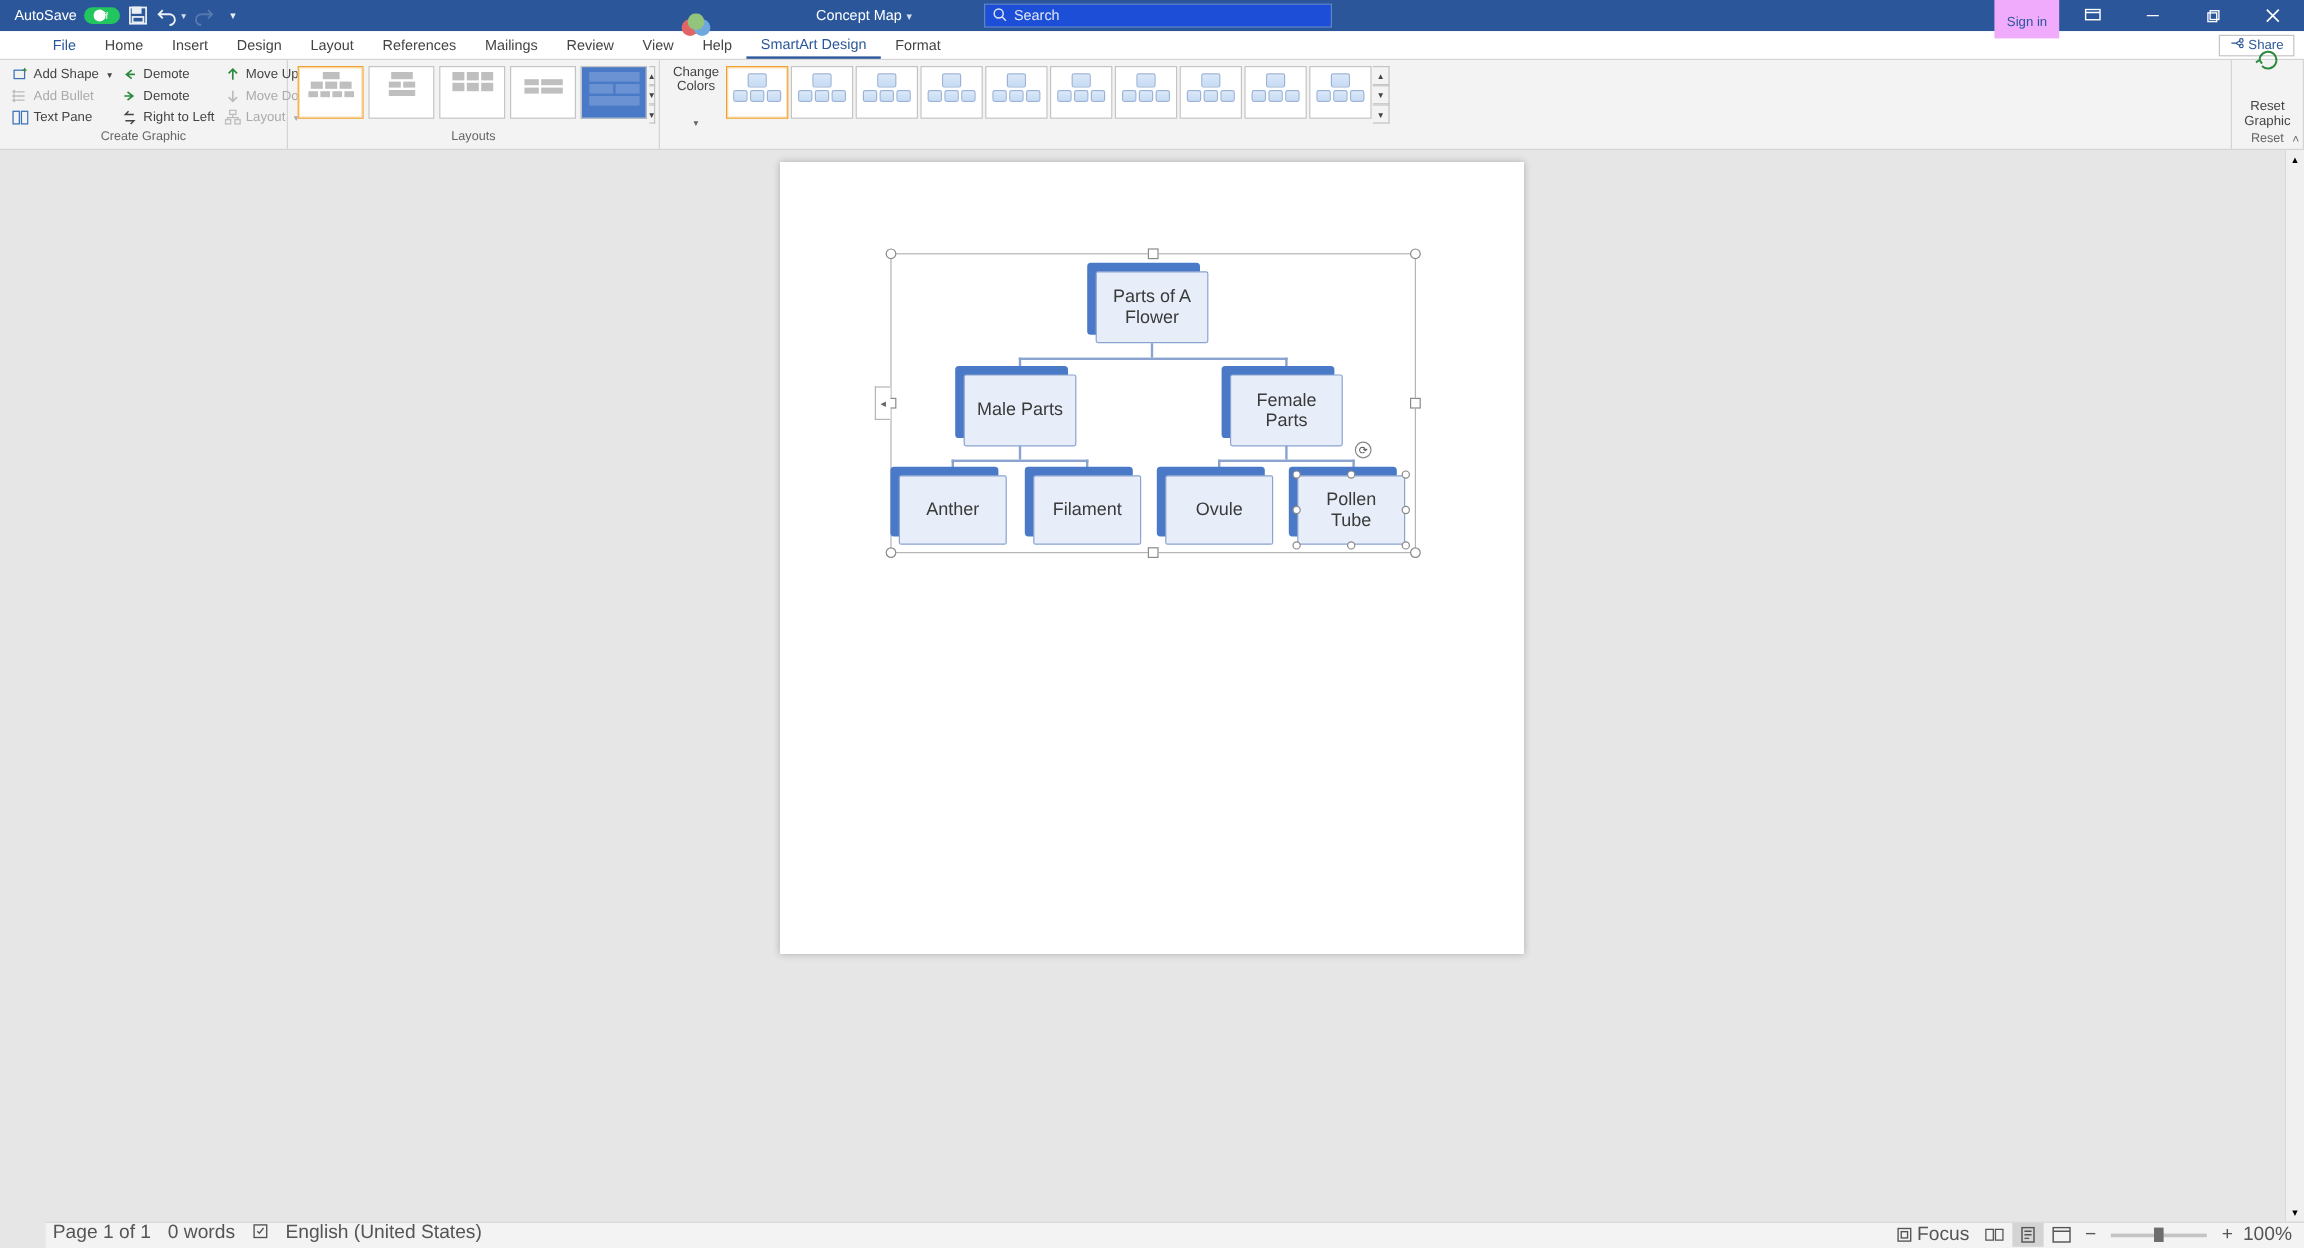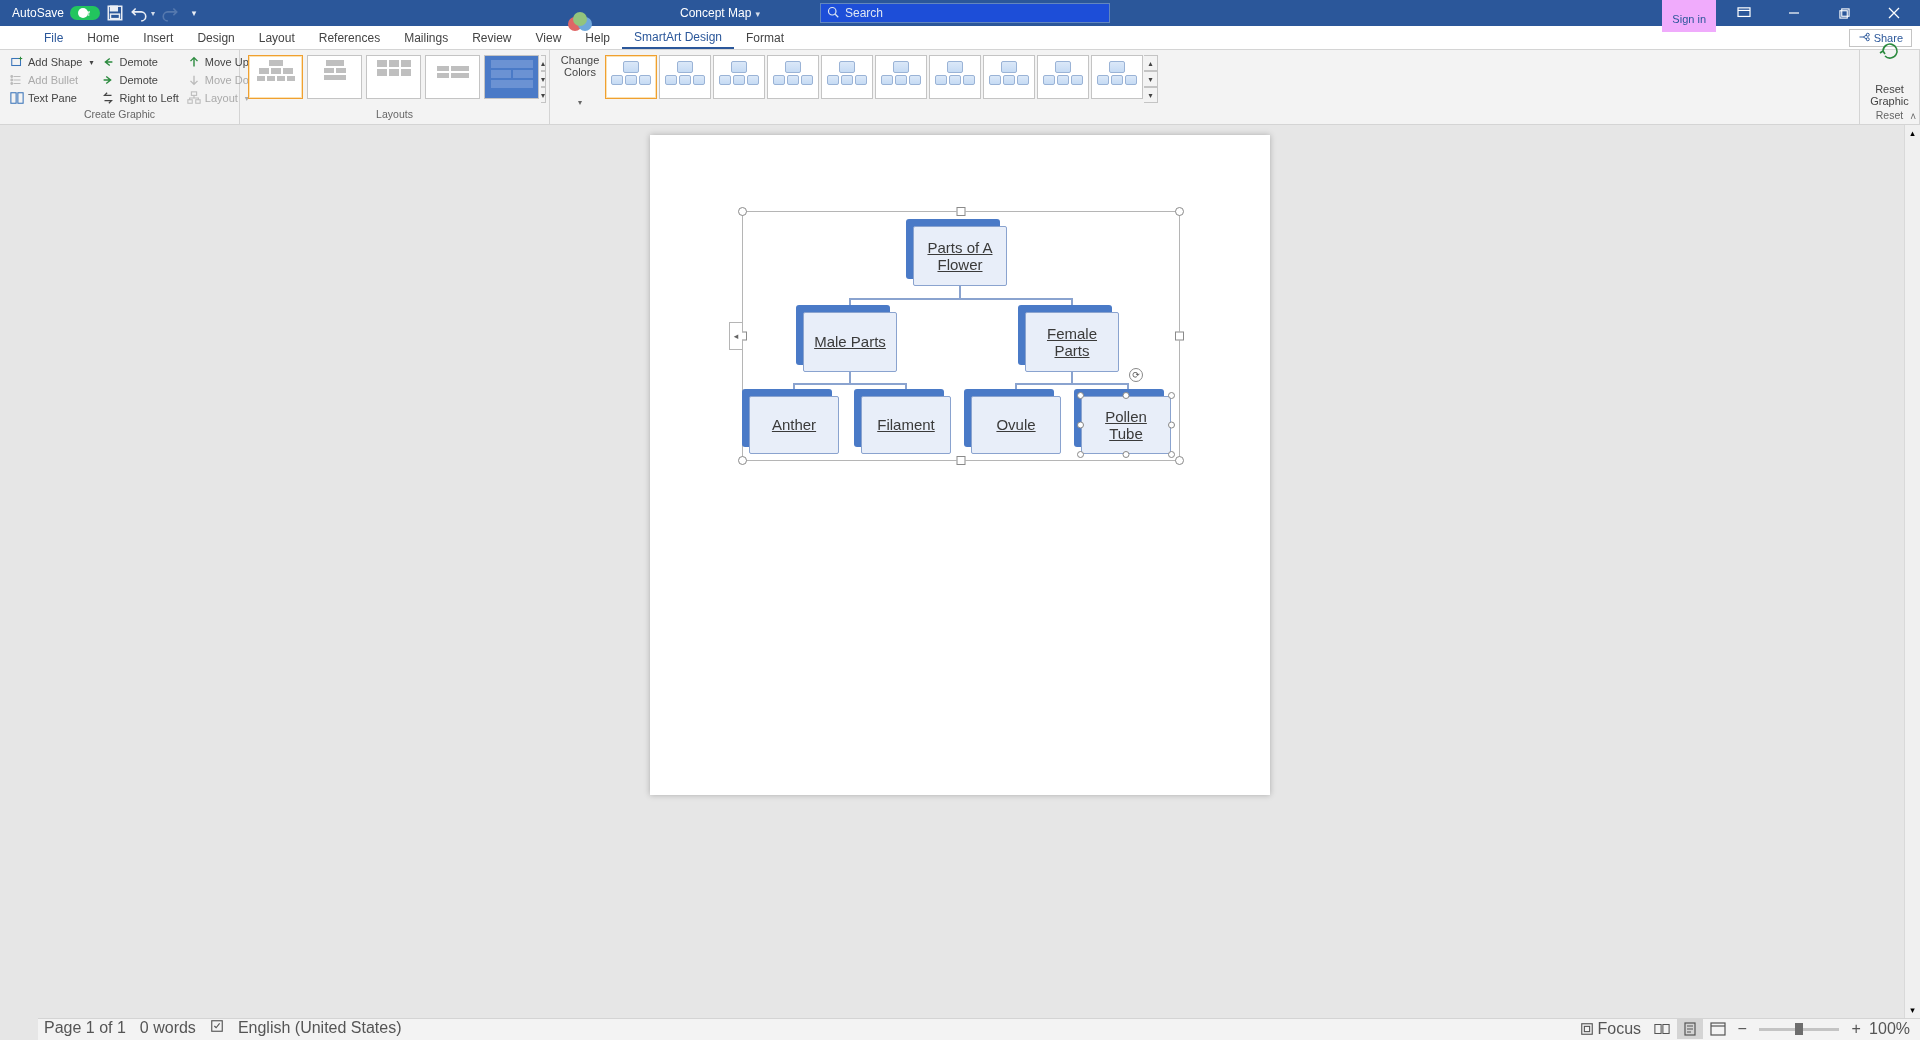--- a/index.html
+++ b/index.html
@@ -173,21 +173,21 @@
   position:absolute;
 }
 .node .shadow {
   position:absolute; inset:0; transform:translate(-7px,-7px);
   background:#4a7ac7; border-radius:3px;
 }
 .node .face {
   position:absolute; inset:0;
   background:#e8eef9; border:1px solid #8aa3cf; border-radius:2px;
   display:flex; align-items:center; justify-content:center; text-align:center;
-  font-size:15px; color:#3a3a3a; padding:4px 6px; line-height:1.15;text-decoration:underline;
+  font-size:15px; color:#3a3a3a; padding:4px 6px; line-height:1.15;
 }
 .conn { position:absolute; background:#8aa3cf; }
 
 .node.sel .face { z-index:3; }
 .node.sel::before, .node.sel::after { content:''; }
 .sel-dot {
   width:7px; height:7px; border:1px solid #888; border-radius:50%;
   background:#fff; position:absolute; z-index:5;
 }
 .rot-handle {

